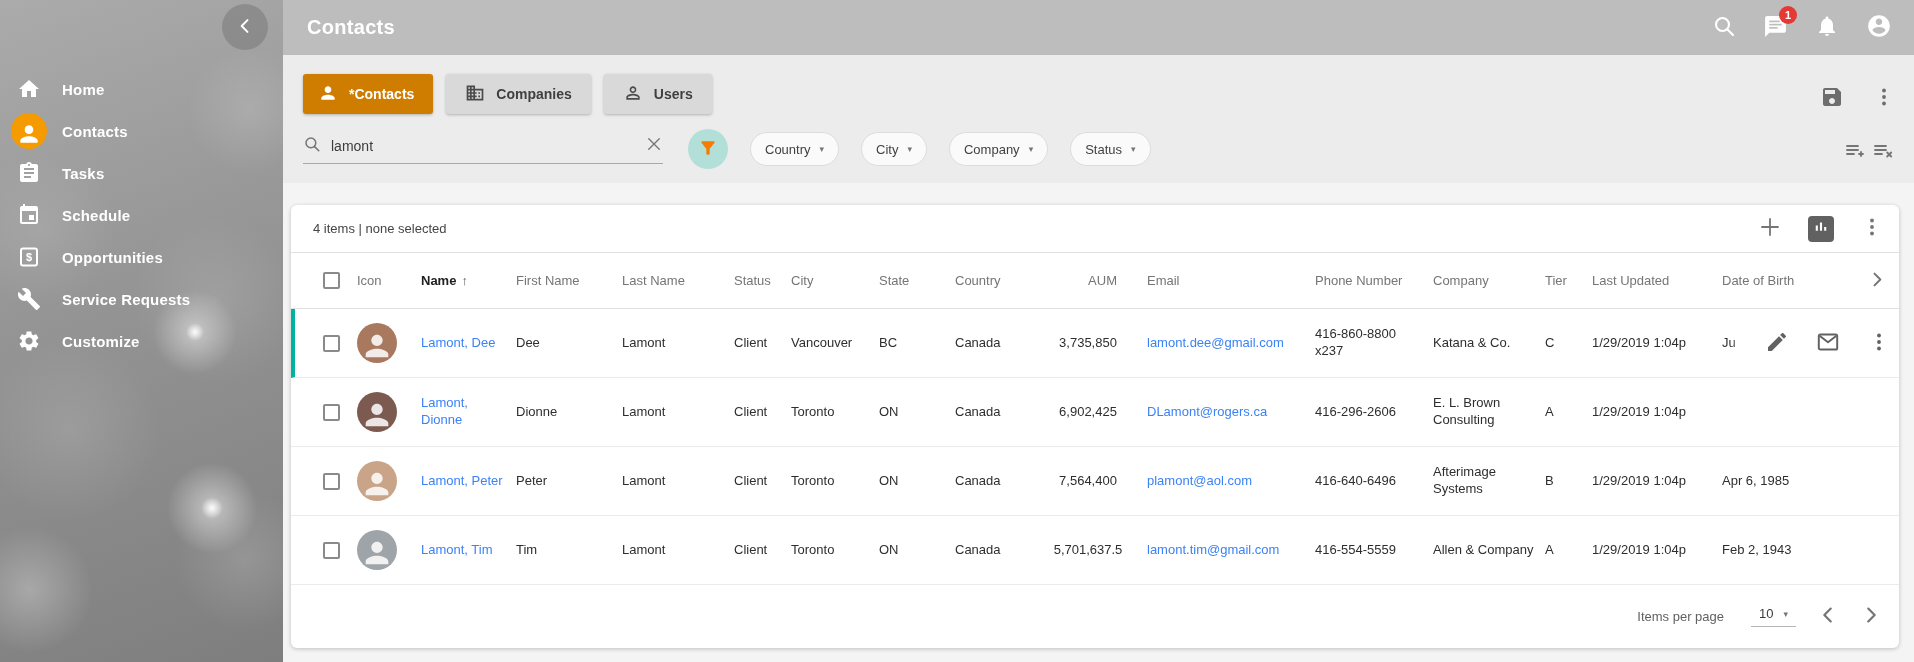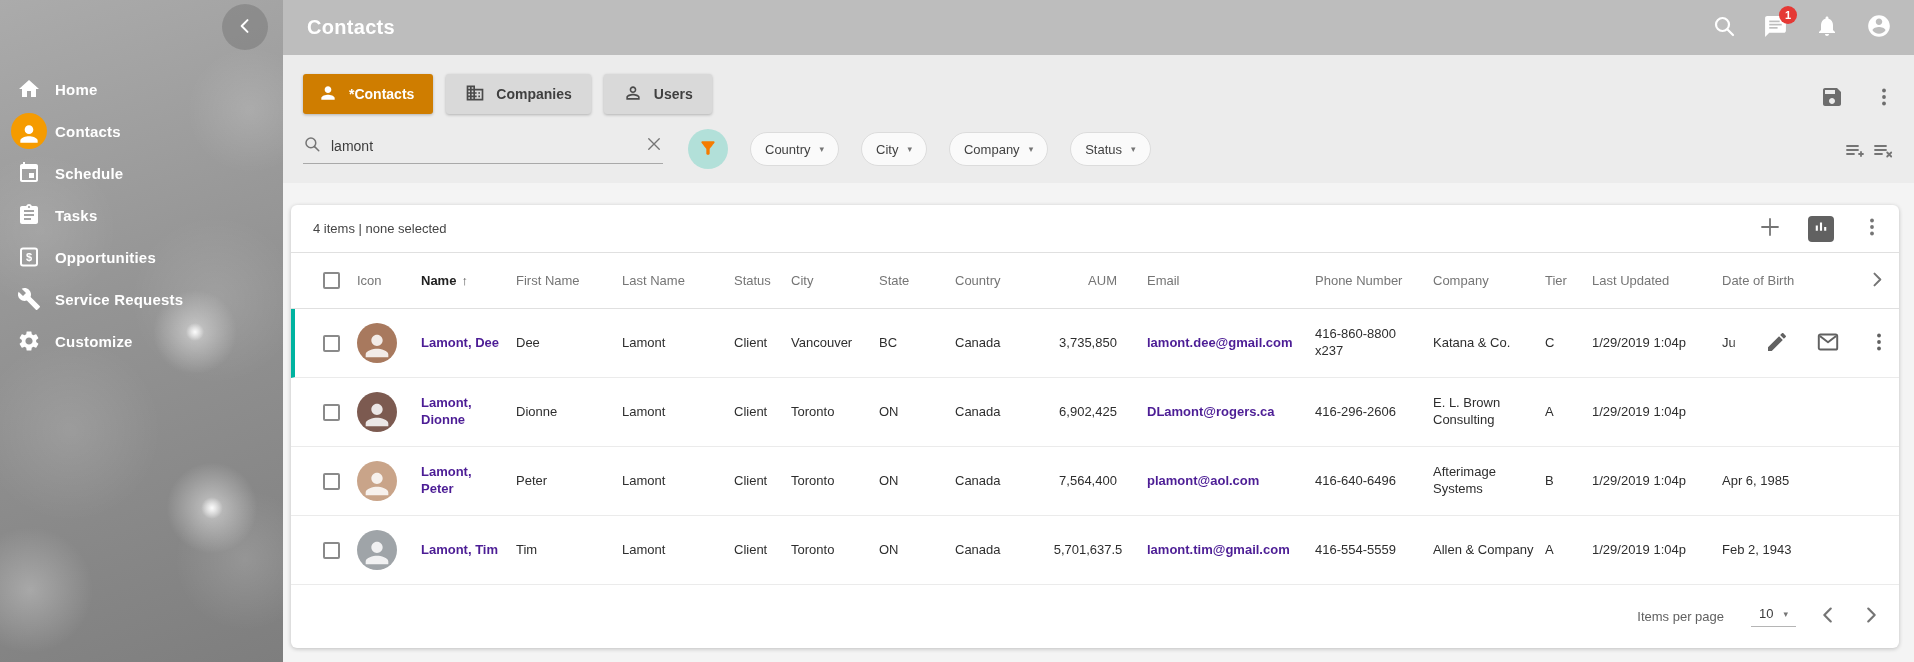--- a/index.html
+++ b/index.html
@@ -25,21 +25,21 @@
   }
   .collapse-btn {
     position:absolute; top:4px; right:15px; width:46px; height:46px; border-radius:50%;
     border:none; background:rgba(0,0,0,.14); cursor:pointer; display:flex; align-items:center; justify-content:center;
   }
   .nav { position:absolute; top:68px; left:0; right:0; }
   .nav-item { height:42px; display:flex; align-items:center; padding-left:17px; cursor:pointer; }
   .nav-icon { width:24px; height:24px; display:flex; align-items:center; justify-content:center; flex:0 0 24px; }
   .nav-icon svg { display:block; }
   .active-disc { width:36px; height:36px; margin:-6px; border-radius:50%; background:#f59b00; display:flex; align-items:center; justify-content:center; overflow:hidden; flex:0 0 36px; }
-  .nav-label { margin-left:14px; color:#ffffff; font-size:15px; font-weight:700; letter-spacing:.2px; }
+  .nav-label { margin-left:21px; color:#ffffff; font-size:15px; font-weight:700; letter-spacing:.2px; }
 
   
   .main { flex:1; display:flex; flex-direction:column; min-width:0; }
   .topbar { height:55px; background:#bdbdbd; display:flex; align-items:center; padding:0 22px 0 24px; flex:0 0 55px; }
   .page-title { color:#ffffff; font-size:20px; font-weight:700; letter-spacing:.3px; }
   .topbar-icons { margin-left:auto; display:flex; align-items:center; gap:27px; }
   .icon-btn { background:none; border:none; padding:0; cursor:pointer; position:relative; display:flex; align-items:center; justify-content:center; }
   .badge { position:absolute; top:-8px; right:-9px; min-width:18px; height:18px; border-radius:50%; background:#e53935; color:#fff; font-size:11px; font-weight:700; display:flex; align-items:center; justify-content:center; }
 
   .content { position:relative; flex:1; background:#f4f4f4; }
@@ -70,21 +70,21 @@
   .thead { height:56px; flex:0 0 56px; padding-left:22px; border-bottom:1px solid #e0e0e0; position:relative; }
   .th { font-size:13px; color:#757575; padding-right:10px; }
   .th.sorted { color:#212121; font-weight:700; }
   .sort-arrow { color:#555; font-weight:400; margin-left:5px; }
   .th.right { text-align:right; padding-right:30px; }
   .scroll-right { position:absolute; right:12px; top:50%; transform:translateY(-50%); background:none; border:none; cursor:pointer; display:flex; }
 
   .row { height:69px; padding-left:22px; border-bottom:1px solid #ebebeb; position:relative; background:#fff; cursor:pointer; }
   .row.selected { border-left:4px solid #00b3a0; padding-left:18px; }
   .td { font-size:13px; color:#2e2e2e; padding-right:10px; line-height:1.3; }
-  .td.gray { color:#4c1d95;font-weight:bold; }
+  .td.gray { color:#3b82f6; }
   .td.num { text-align:center; padding-right:20px; }
   .cb { width:17px; height:17px; border:2px solid #8a8a8a; border-radius:2px; background:#fff; margin-left:10px; cursor:pointer; }
   .avatar { width:40px; height:40px; border-radius:50%; overflow:hidden; display:flex; align-items:flex-end; justify-content:center; background:#999; }
   .row-actions { position:absolute; right:0; top:0; bottom:0; width:170px; display:flex; align-items:center; gap:26px; padding-left:36px; background:linear-gradient(to right, rgba(255,255,255,0), #ffffff 26px); }
 
   .card-footer { flex:1; display:flex; align-items:center; justify-content:flex-end; padding-right:17px; }
   .per-page-label { font-size:13px; color:#616161; }
   .per-page { margin-left:27px; background:none; border:none; border-bottom:1px solid #b5b5b5; padding:0 8px 5px 8px; display:inline-flex; align-items:center; gap:10px; font-size:13px; color:#3c3c3c; cursor:pointer; font-family:"Liberation Sans", sans-serif; }
   .per-page .caret { font-size:9px; color:#757575; }
   .pager-btn { background:none; border:none; cursor:pointer; display:flex; margin-left:21px; }
@@ -134,32 +134,32 @@
             <svg width="26" height="26" viewBox="0 0 24 24" fill="#fff" style="margin-top:6px">
                 <use href="#i-person"></use>
               </svg>
           </span>
         </span>
         <span class="nav-label">Contacts</span>
       </div>
       <div class="nav-item">
         <span class="nav-icon">
           <svg width="24" height="24" viewBox="0 0 24 24" fill="#fff">
+              <path d="M19 3h-4.18C14.4 1.84 13.3 1 12 1c-1.3 0-2.4.84-2.82 2H5c-1.1 0-2 .9-2 2v14c0 1.1.9 2 2 2h14c1.1 0 2-.9 2-2V5c0-1.1-.9-2-2-2zm-7 0c.55 0 1 .45 1 1s-.45 1-1 1-1-.45-1-1 .45-1 1-1zm2 14H7v-2h7v2zm3-4H7v-2h10v2zm0-4H7V7h10v2z"></path>
+            </svg>
+        </span>
+        <span class="nav-label">Tasks</span>
+      </div>
+      <div class="nav-item">
+        <span class="nav-icon">
+          <svg width="24" height="24" viewBox="0 0 24 24" fill="#fff">
               <path d="M17 12h-5v5h5v-5zM16 1v2H8V1H6v2H5c-1.11 0-1.99.9-1.99 2L3 19c0 1.1.89 2 2 2h14c1.1 0 2-.9 2-2V5c0-1.1-.9-2-2-2h-1V3h-2zm3 18H5V8h14v11z"></path>
             </svg>
         </span>
         <span class="nav-label">Schedule</span>
-      </div>
-      <div class="nav-item">
-        <span class="nav-icon">
-          <svg width="24" height="24" viewBox="0 0 24 24" fill="#fff">
-              <path d="M19 3h-4.18C14.4 1.84 13.3 1 12 1c-1.3 0-2.4.84-2.82 2H5c-1.1 0-2 .9-2 2v14c0 1.1.9 2 2 2h14c1.1 0 2-.9 2-2V5c0-1.1-.9-2-2-2zm-7 0c.55 0 1 .45 1 1s-.45 1-1 1-1-.45-1-1 .45-1 1-1zm2 14H7v-2h7v2zm3-4H7v-2h10v2zm0-4H7V7h10v2z"></path>
-            </svg>
-        </span>
-        <span class="nav-label">Tasks</span>
       </div>
       <div class="nav-item">
         <span class="nav-icon">
           <svg width="24" height="24" viewBox="0 0 24 24">
               <rect x="4" y="3.5" width="16" height="17" rx="2" fill="none" stroke="#fff" stroke-width="2"></rect>
               <text x="12" y="16" text-anchor="middle" font-size="11" font-weight="bold" fill="#fff" font-family="Liberation Sans, sans-serif">$</text>
             </svg>
         </span>
         <span class="nav-label">Opportunities</span>
       </div>

